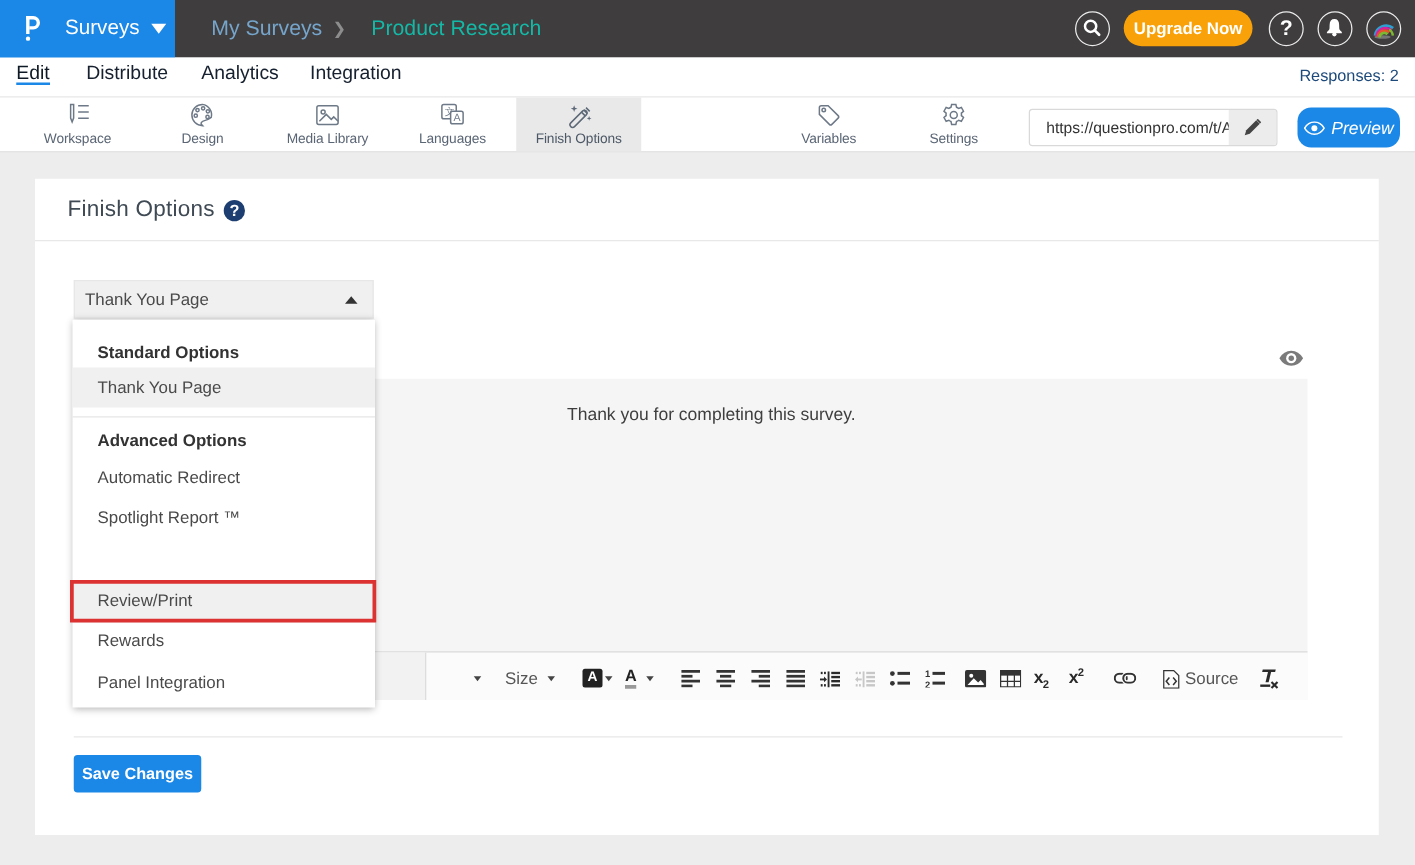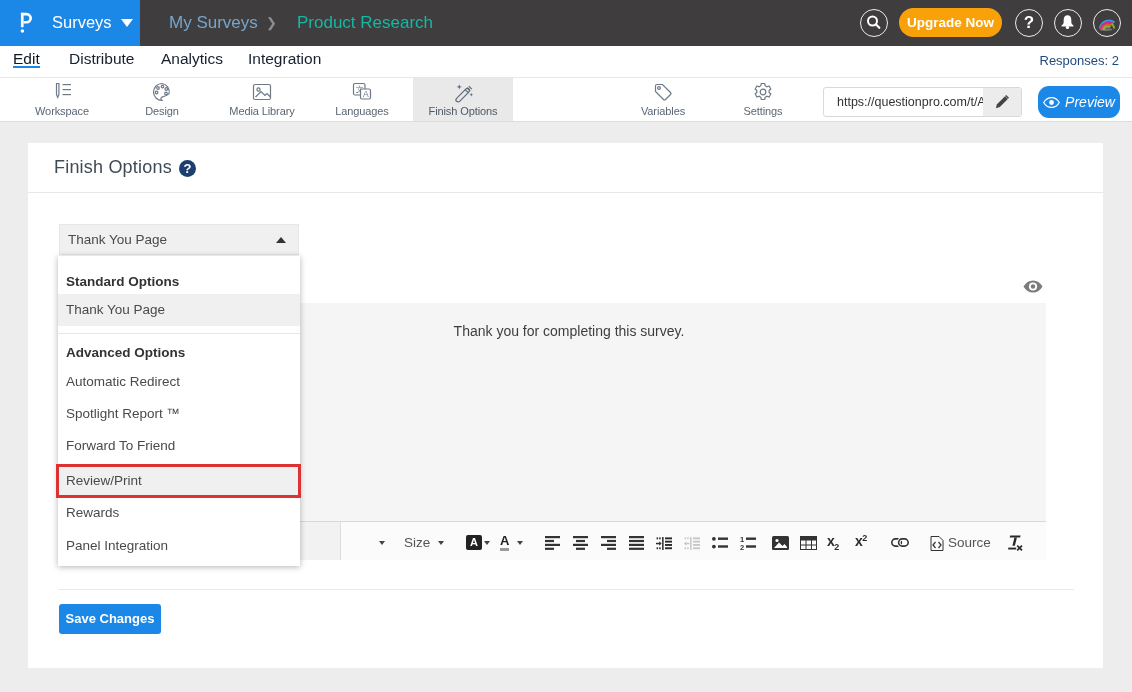--- a/index.html
+++ b/index.html
@@ -51,21 +51,21 @@
   #edtoolbar .tbA { position:absolute; top:12px; font-size:13px; font-weight:bold; color:#222; border-bottom:3px solid #9a9a9a; line-height:14px; }
   #edtoolbar .tbx { position:absolute; top:11px; font-size:14px; font-weight:bold; color:#2a2a2a; font-family:"Liberation Sans",sans-serif; letter-spacing:-0.5px; }
   #edtoolbar .tbx .sb { font-size:9px; vertical-align:-4px; }
   #edtoolbar .tbx .sp { font-size:9px; vertical-align:5px; }
   #eye { position:absolute; left:995px; top:137px; }
 
   
   #select { position:absolute; left:31px; top:81px; width:240px; height:31px; background:#f0f0f0; border:1px solid #e7e7e7; font-size:13.5px; color:#4a4a4a; line-height:29px; padding-left:8px; }
   #select .up { position:absolute; right:12px; top:12px; width:0; height:0; border-left:5.5px solid transparent; border-right:5.5px solid transparent; border-bottom:6.5px solid #333; }
   #panel { position:absolute; left:30px; top:113px; width:242px; height:310px; background:#fff; box-shadow:0 1px 6px rgba(0,0,0,0.3); }
-  #panel .item { position:absolute; left:0; width:100%; height:32px; line-height:32px; padding-left:8px; font-size:13.5px; color:#4a4a4a; }
+  #panel .item { position:absolute; left:0; width:100%; height:32px; line-height:32px; padding-left:20px; font-size:13.5px; color:#4a4a4a; }
   #panel .hdr { font-weight:bold; color:#333; }
   #panel .sel { background:#f0f0f0; }
   #panel .divider { position:absolute; left:0; width:100%; border-top:1px solid #e6e6e6; }
   #redbox { position:absolute; left:-2px; top:208px; width:245px; height:34px; background:#f0f0f0; border:3px solid #dc3232; }
 
   #savebar { position:absolute; left:31px; top:446px; width:1015px; border-top:1px solid #e8e8e8; }
   #savebtn { position:absolute; left:31px; top:461px; width:102px; height:30px; background:#1b87e6; border-radius:3px; color:#fff; font-size:13px; font-weight:bold; text-align:center; line-height:30px; }
 </style>
 </head>
 <body>
@@ -336,20 +336,19 @@
     <div id="savebtn">Save Changes</div>
 
     <div id="select">Thank You Page<span class="up"></span></div>
     <div id="panel">
       <div class="item hdr" style="top:10px;">Standard Options</div>
       <div class="item sel" style="top:38px;">Thank You Page</div>
       <div class="divider" style="top:77px;"></div>
       <div class="item hdr" style="top:81px;">Advanced Options</div>
       <div class="item" style="top:110px;">Automatic Redirect</div>
       <div class="item" style="top:142px;">Spotlight Report ™</div>
-      <div class="item" style="top:174px;">Forward To Friend</div>
       <div id="redbox"></div>
       <div class="item" style="top:209px;">Review/Print</div>
       <div class="item" style="top:241px;">Rewards</div>
       <div class="item" style="top:274px;">Panel Integration</div>
     </div>
   </div>
 </div>
 
 </body></html>

